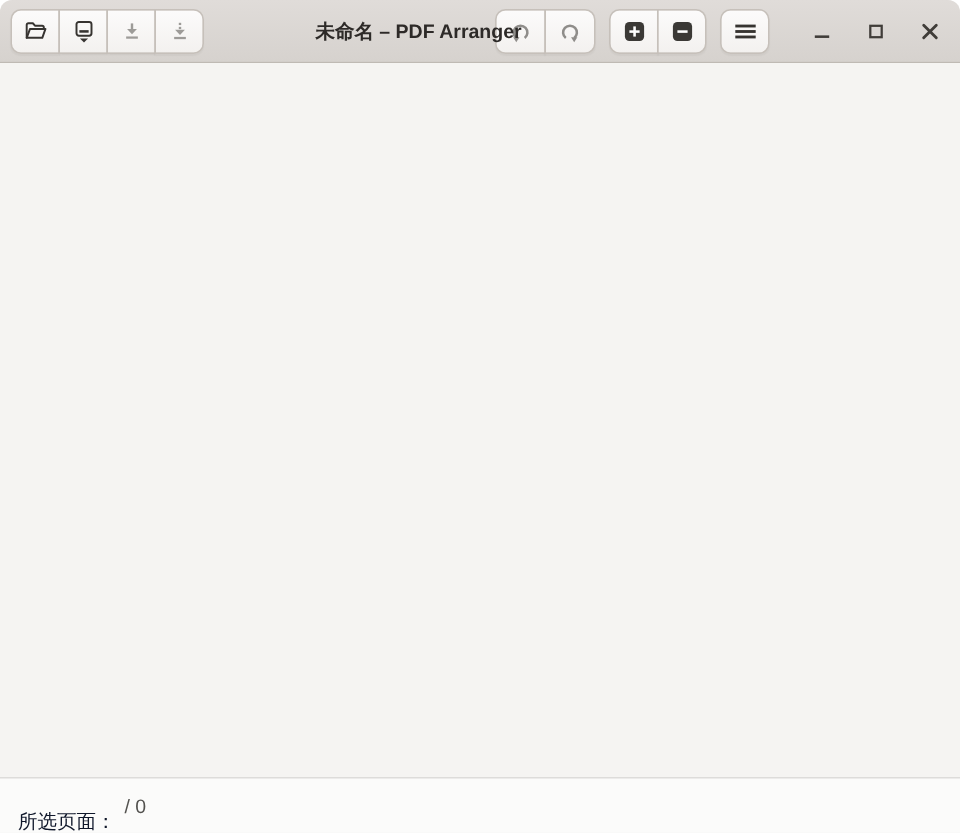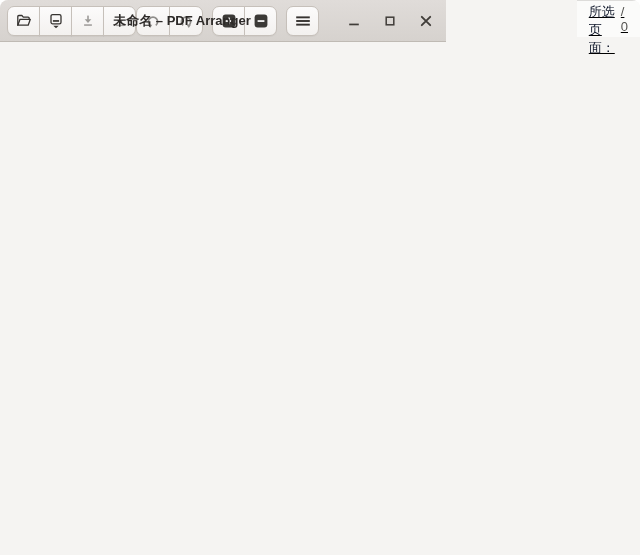--- a/index.html
+++ b/index.html
@@ -1,25 +1,24 @@
 <!DOCTYPE html>
 <html><head>
 <meta charset="utf-8">
 <style>
   * { margin:0; padding:0; box-sizing:border-box; }
   html,body { width:640px; height:555px; }
   body { font-family:"Liberation Sans","DejaVu Sans",sans-serif; }
 
   .window {
     width:640px; height:555px;
-    display:flex; flex-direction:row;
+    display:flex; flex-direction:column;
     background:#f5f4f2;
     overflow:hidden;
     border-radius:8px 8px 0 0;
-    text-decoration:underline;
   }
 
   
   .headerbar {
     height:42px; flex:0 0 42px;
     background:linear-gradient(#e0dcd9, #d6d2ce);
     border-bottom:1px solid #bfbab4;
     display:flex; align-items:center;
     padding:0 7px;
     position:relative;

